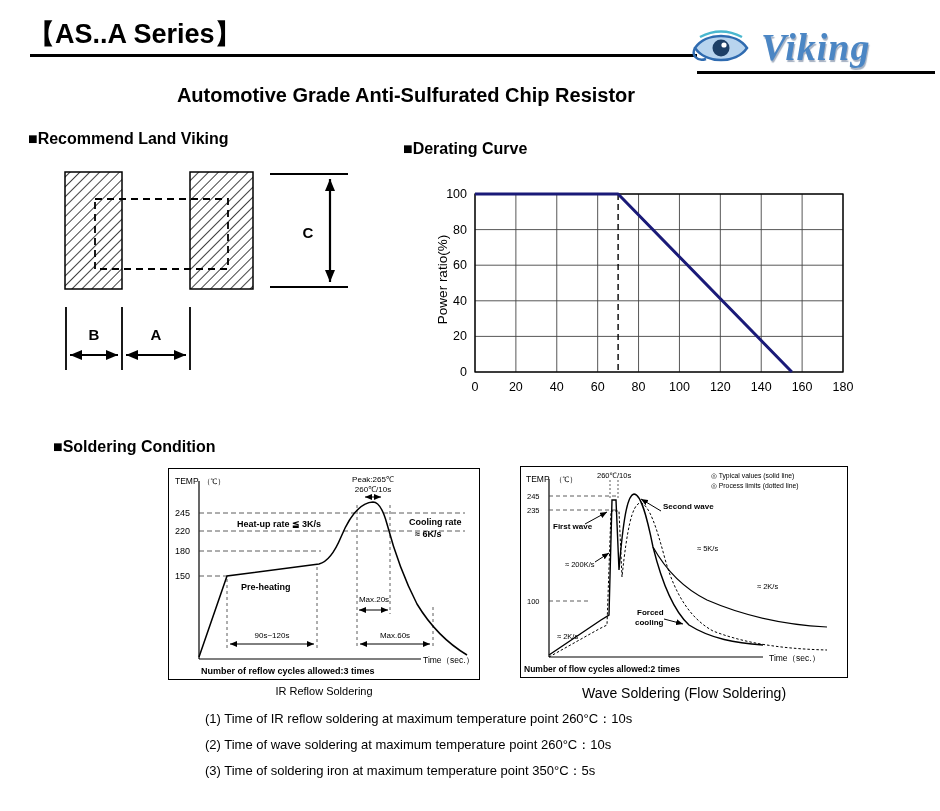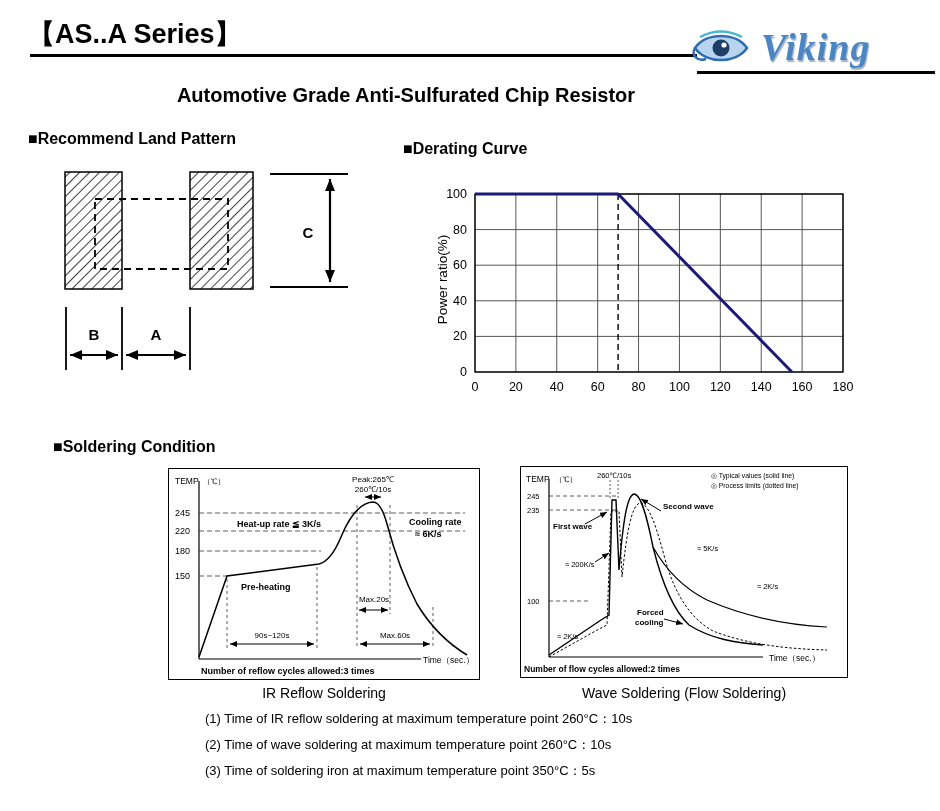--- a/index.html
+++ b/index.html
@@ -25,21 +25,21 @@
 
   .derating-wrap{position:absolute;left:415px;top:180px;width:460px;height:250px;}
   .ylab{position:absolute;left:-58px;top:92px;width:170px;text-align:center;
         transform:rotate(-90deg);font-size:13.5px;}
   .xlab{position:absolute;left:60px;top:222px;width:368px;text-align:center;font-size:13.5px;}
 
   .ir-box{position:absolute;left:168px;top:468px;width:312px;height:212px;
           border:1.5px solid #000;box-sizing:border-box;background:#fff;}
   .wave-box{position:absolute;left:520px;top:466px;width:328px;height:212px;
           border:1.5px solid #000;box-sizing:border-box;background:#fff;}
-  .ir-caption{position:absolute;left:168px;top:685px;width:312px;text-align:center;font-size:14px;}
+  .ir-caption{position:absolute;left:168px;top:685px;width:312px;text-align:center;font-size:11px;}
   .wave-caption{position:absolute;left:520px;top:685px;width:328px;text-align:center;font-size:14px;}
   .notes{position:absolute;left:205px;top:706px;font-size:13px;line-height:26px;}
 </style>
 </head>
 <body>
 
 <div class="page">
 
   <div class="series-title">【AS..A Series】</div>
   <div class="rule-a"></div>
@@ -51,21 +51,21 @@
       <circle cx="31" cy="24" r="8.5" fill="#1d3f66"></circle>
       <circle cx="34" cy="21" r="2.6" fill="#fff"></circle>
       <path d="M5,24 C1,31 7,38 16,35" stroke="#2f6bb0" stroke-width="2.5" fill="none"></path>
       <path d="M10,13 Q31,2 52,13" stroke="#49b7cf" stroke-width="2.5" fill="none"></path>
     </svg>
     <span class="logo-text">Viking</span>
   </div>
 
   <div class="main-title">Automotive Grade Anti-Sulfurated Chip Resistor</div>
 
-  <div class="sec" id="sec-lp">■Recommend Land Pattern</div>
+  <div class="sec" id="sec-lp">■Recommend Land Viking</div>
   <div class="sec" id="sec-dc">■Derating Curve</div>
   <div class="sec" id="sec-sc">■Soldering Condition</div>
 
   <svg class="lp-svg" width="350" height="235" viewBox="0 0 350 235">
     <defs>
       <pattern id="hatch" patternUnits="userSpaceOnUse" width="7" height="7" patternTransform="rotate(45)">
         <rect width="7" height="7" fill="#fff"></rect>
         <line x1="0" y1="0" x2="0" y2="7" stroke="#444" stroke-width="2"></line>
       </pattern>
       <marker id="lpA" markerUnits="userSpaceOnUse" markerWidth="13" markerHeight="10" refX="12" refY="5" orient="auto-start-reverse">

